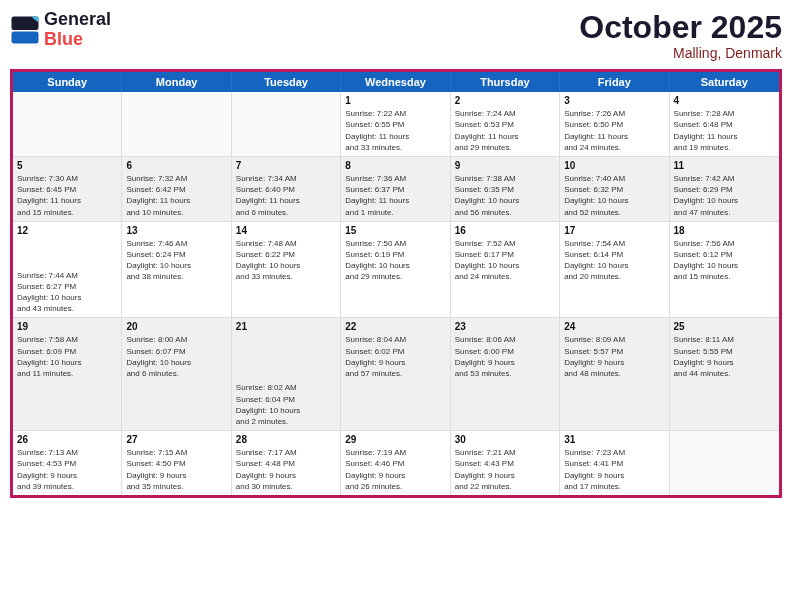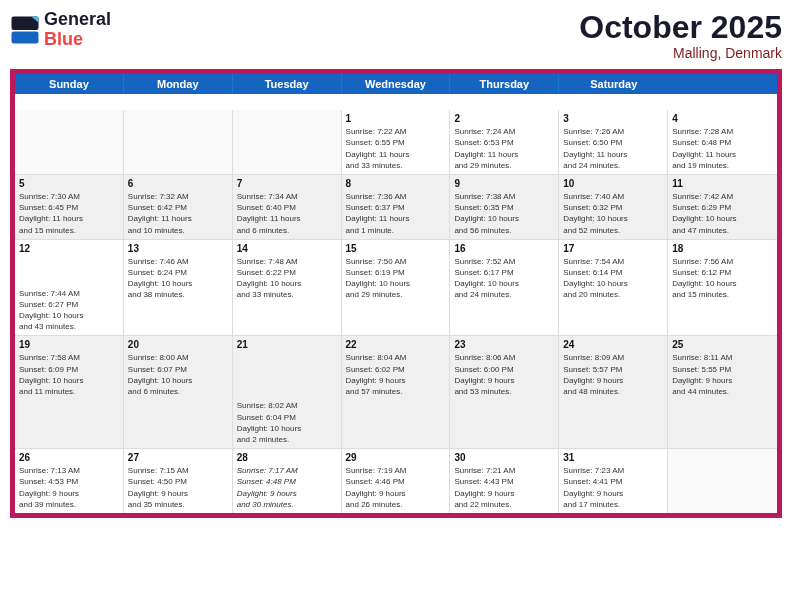--- a/index.html
+++ b/index.html
@@ -49,22 +49,21 @@
       line-height: 1.1;
     }
     .location {
       font-size: 14px;
       color: #7f1d1d;
     }
     .calendar {
       flex: 1;
       display: flex;
       flex-direction: column;
-      border: 5px solid #be185d;
-      gap: 16px;
+      border: 3px solid #be185d;
     }
     .cal-header {
       display: grid;
       grid-template-columns: repeat(7, 1fr);
       background: #1565c0;
     }
     .cal-header-cell {
       color: #fff;
       font-size: 11px;
       font-weight: bold;
@@ -132,20 +131,21 @@
     </div>
   </div>
 
   <div class="calendar">
     <div class="cal-header">
     <div class="cal-header-cell">Sunday</div>
         <div class="cal-header-cell">Monday</div>
         <div class="cal-header-cell">Tuesday</div>
         <div class="cal-header-cell">Wednesday</div>
         <div class="cal-header-cell">Thursday</div>
+        <div class="cal-header-cell">Friday</div>
         <div class="cal-header-cell">Saturday</div>
       </div>
     <div class="cal-body">
     <div class="cal-row">
           <div class="cal-cell empty"></div>
           <div class="cal-cell empty"></div>
           <div class="cal-cell empty"></div>
           <div class="cal-cell">
             <div class="day-num">1</div>
             <div class="day-info" style="white-space: pre-line;">Sunrise: 7:22 AM
@@ -338,21 +338,21 @@
           </div>
           <div class="cal-cell">
             <div class="day-num">27</div>
             <div class="day-info" style="white-space: pre-line;">Sunrise: 7:15 AM
 Sunset: 4:50 PM
 Daylight: 9 hours
 and 35 minutes.</div>
           </div>
           <div class="cal-cell">
             <div class="day-num">28</div>
-            <div class="day-info" style="white-space: pre-line; font-style: italic;">Sunrise: 7:17 AM
+            <div class="day-info" style="white-space: pre-line;">Sunrise: 7:17 AM
 Sunset: 4:48 PM
 Daylight: 9 hours
 and 30 minutes.</div>
           </div>
           <div class="cal-cell">
             <div class="day-num">29</div>
             <div class="day-info" style="white-space: pre-line;">Sunrise: 7:19 AM
 Sunset: 4:46 PM
 Daylight: 9 hours
 and 26 minutes.</div>

